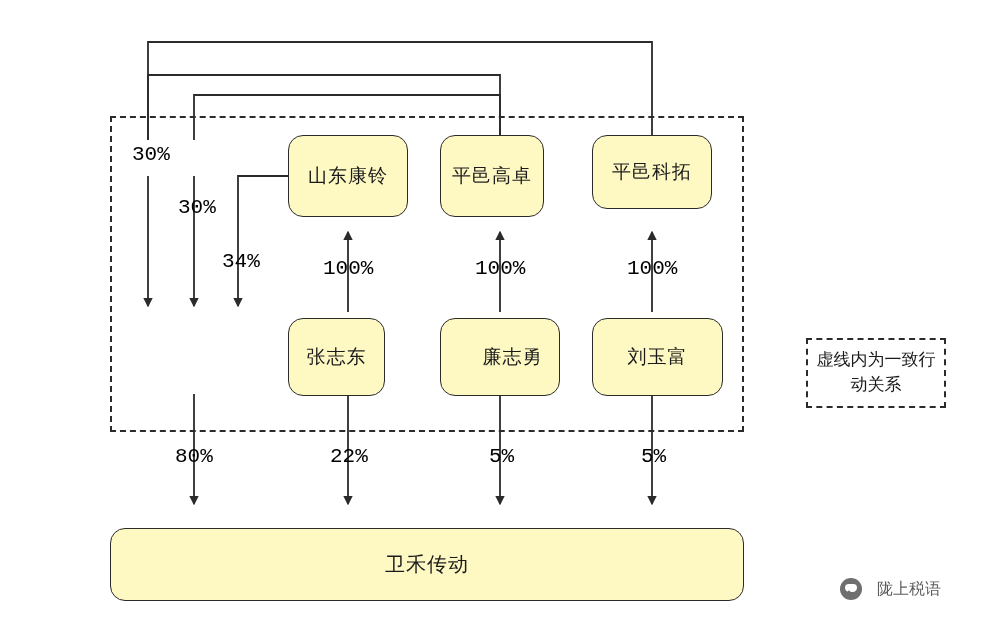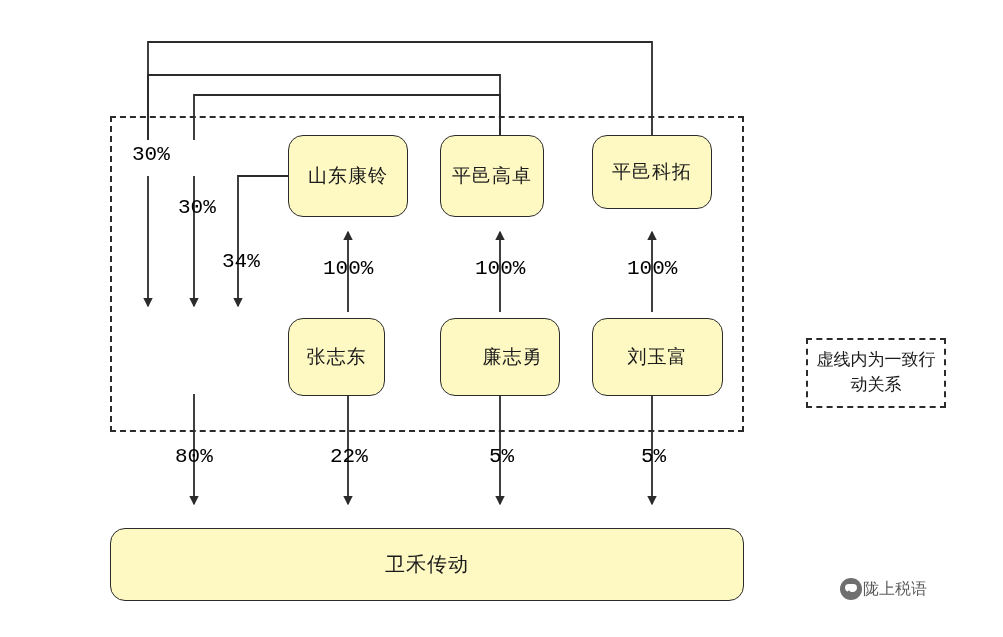--- a/index.html
+++ b/index.html
@@ -65,21 +65,21 @@
     left: 0;
     top: 0;
     width: 1003px;
     height: 637px;
     pointer-events: none;
   }
   .watermark {
     position: absolute;
     display: flex;
     align-items: center;
-    gap: 1px;
+    gap: 15px;
     color: #5c5c5c;
     font-size: 16px;
     white-space: nowrap;
   }
   .wm-logo {
     width: 22px;
     height: 22px;
     border-radius: 50%;
     background: #6f6f6f;
     position: relative;

